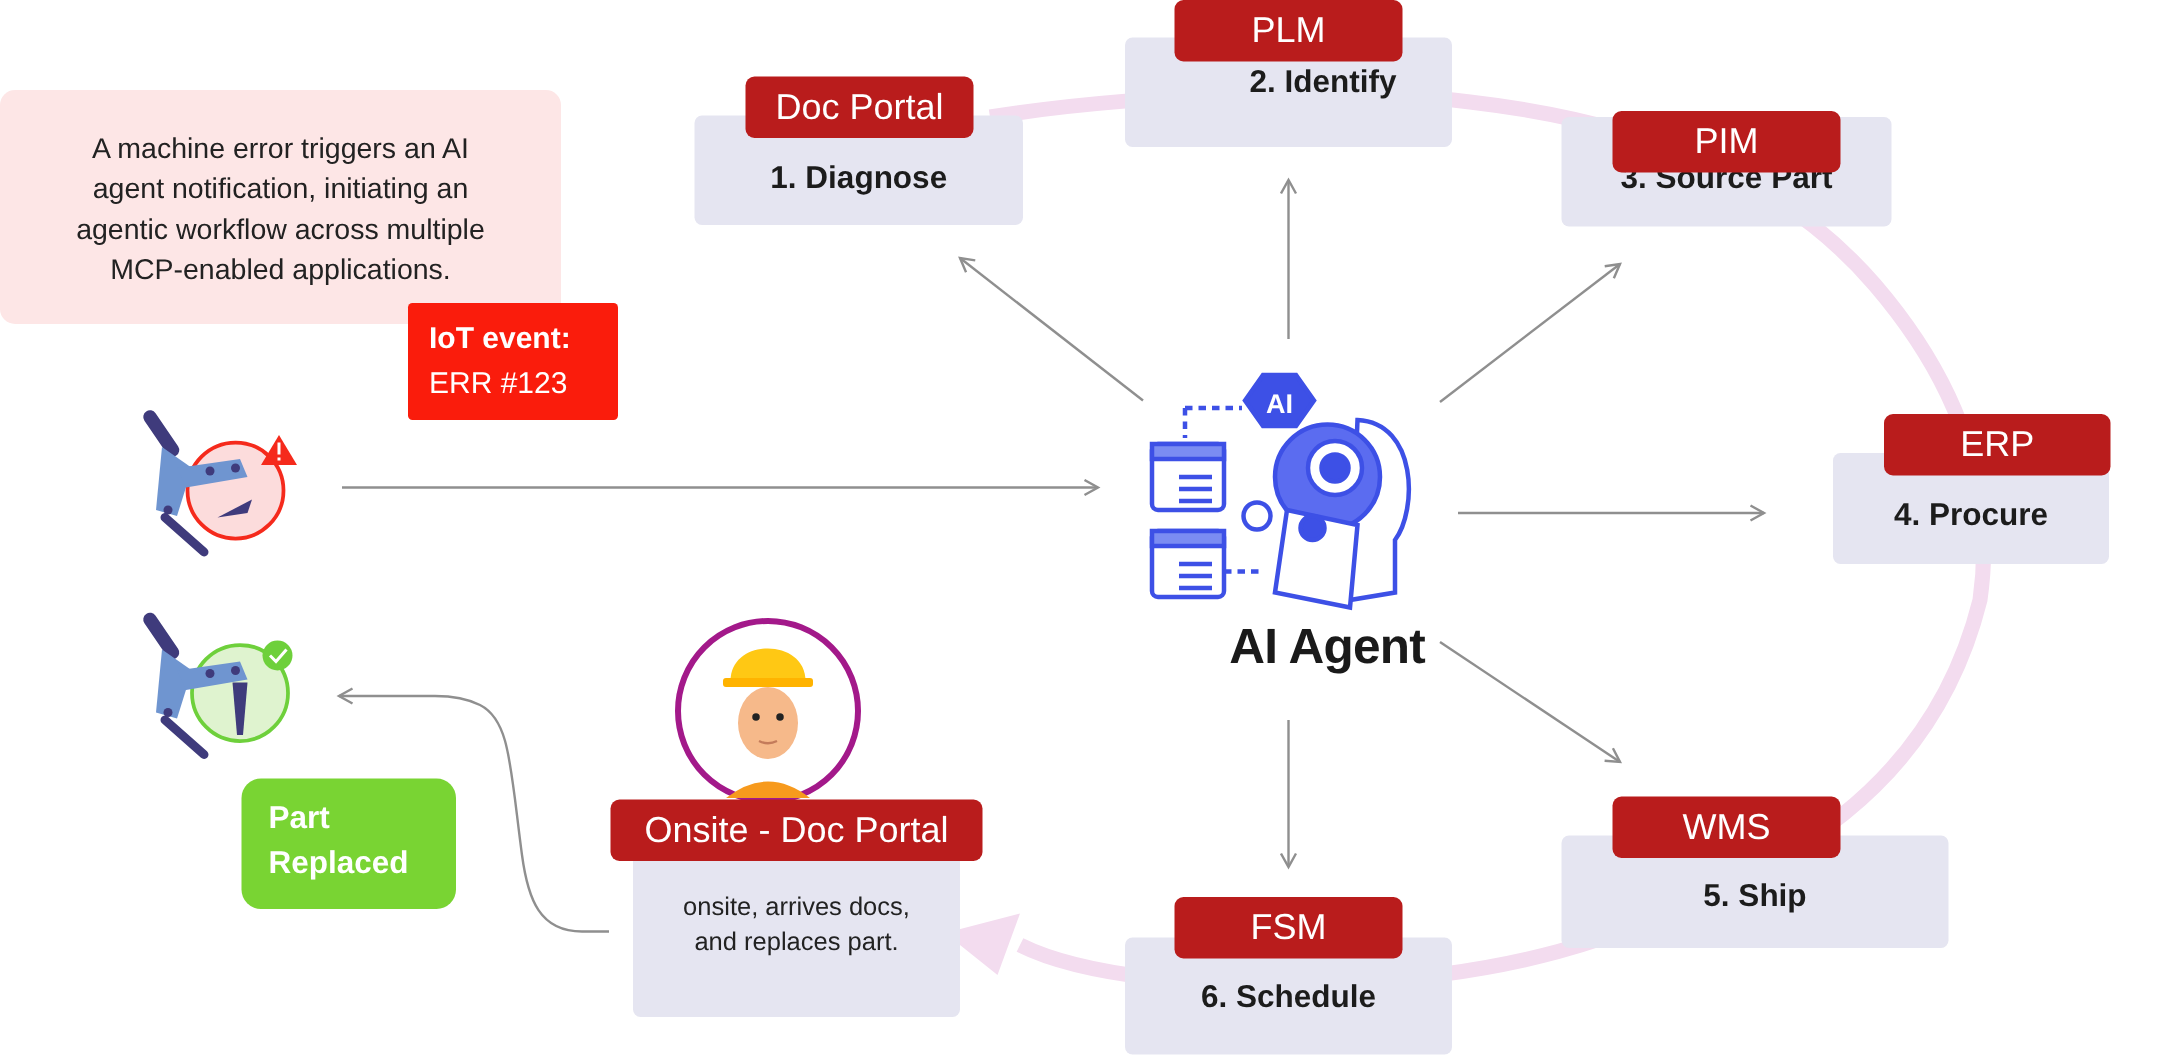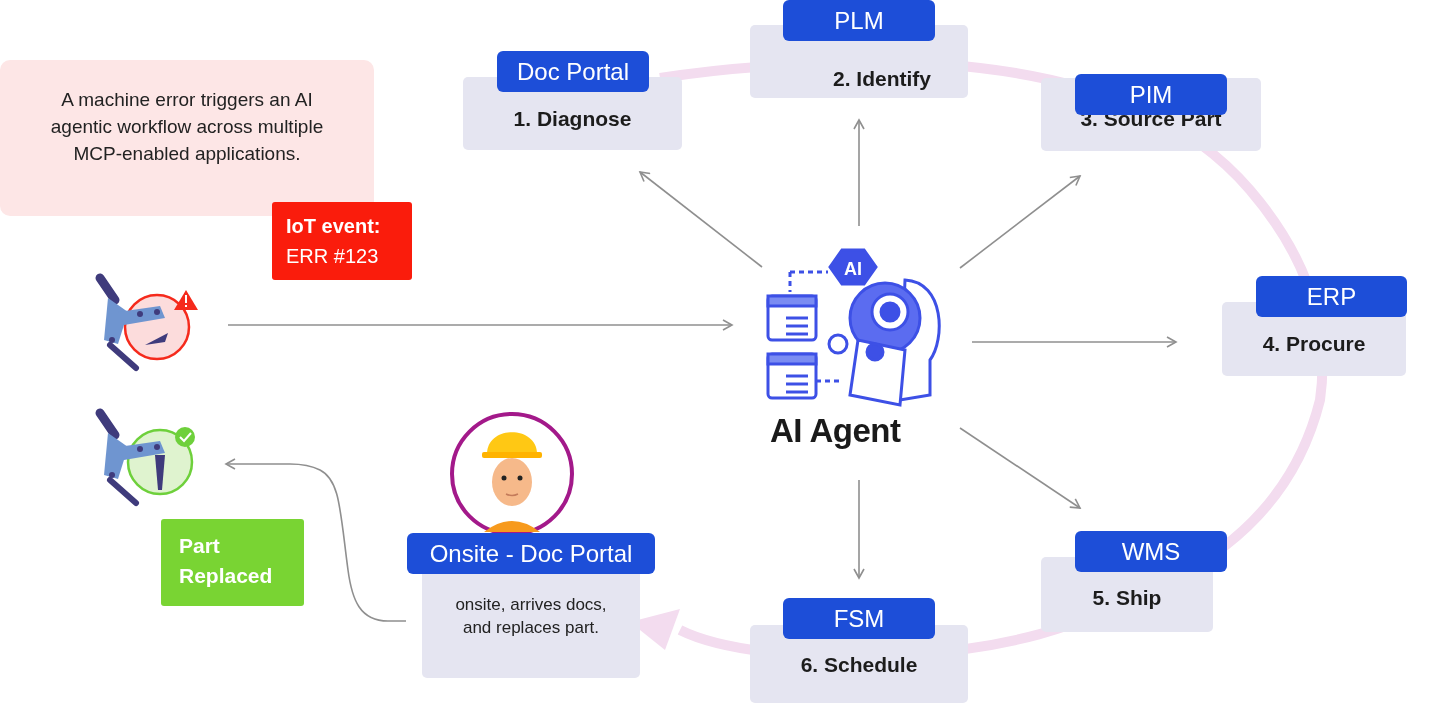--- a/index.html
+++ b/index.html
@@ -2,33 +2,33 @@
 <html><head>
 <meta charset="utf-8">
 <style>
   html, body { margin: 0; padding: 0; background: #ffffff; }
   body { width: 1440px; height: 703px; position: relative; overflow: hidden;
          font-family: "Liberation Sans", "DejaVu Sans", sans-serif; color: #1f1f1f; }
   svg.layer { position: absolute; left: 0; top: 0; }
   .card { position: absolute; background: #e5e5f1; border-radius: 5px; }
   .card .step { position: absolute; left: 0; right: 0; text-align: center;
                 font-weight: 700; font-size: 21px; color: #1c1c1c; }
-  .tag { position: absolute; background: #1d4ed8; color: #fff; border-radius: 6px;
+  .tag { position: absolute; background: #b91c1c; color: #fff; border-radius: 6px;
          text-align: center; font-size: 24px; line-height: 41px; height: 41px; }
   .note { position: absolute; left: 0; top: 60px; width: 374px; height: 156px;
           background: #fde6e6; border-radius: 10px; text-align: center; font-size: 19px;
           line-height: 27px; box-sizing: border-box; padding-top: 26px; color: #222; }
   .iot { position: absolute; left: 272px; top: 202px; width: 140px; height: 78px;
          background: #fa1c0c; border-radius: 3px; color: #fff; font-size: 20px;
          line-height: 30px; box-sizing: border-box; padding: 9px 0 0 14px; }
   .iot .l1 { font-weight: 700; }
   .replaced { position: absolute; left: 161px; top: 519px; width: 143px; height: 87px;
-              background: #79d433; border-radius: 3px; color: #fff; font-weight: 700;
+              background: #79d433; border-radius: 13px; color: #fff; font-weight: 700;
               font-size: 21px; line-height: 30px; box-sizing: border-box; padding: 12px 0 0 18px; }
-  .agent-title { position: absolute; left: 770px; top: 412px; width: 180px; text-align: left;
+  .agent-title { position: absolute; left: 770px; top: 412px; width: 180px; text-align: right;
                  font-weight: 700; font-size: 33px; color: #1a1a1a; letter-spacing: -0.5px; }
   .tech-text { position: absolute; left: 0; right: 0; top: 58px; text-align: center;
                font-size: 17px; line-height: 23px; color: #222; }
 </style>
 </head>
 <body>
 
 <svg class="layer" width="1440" height="703" viewBox="0 0 1440 703">
   <defs>
     <marker id="ah" markerWidth="12" markerHeight="12" refX="10" refY="6" orient="auto" markerUnits="userSpaceOnUse">
@@ -115,20 +115,21 @@
     <ellipse cx="512" cy="482" rx="20" ry="24" fill="#f6b98a"></ellipse>
     <circle cx="504" cy="478" r="2.5" fill="#222"></circle>
       <circle cx="520" cy="478" r="2.5" fill="#222"></circle>
     <path d="M506,494 Q512,497 518,494" fill="none" stroke="#c47b5a" stroke-width="1.5"></path>
     <path d="M484,532 Q512,510 540,532 Z" fill="#f79a1d"></path>
   </g>
 </svg>
 
 <div class="note">
   <div>A machine error triggers an AI</div>
+  <div>agent notification, initiating an</div>
   <div>agentic workflow across multiple</div>
   <div>MCP-enabled applications.</div>
 </div>
 
 <div class="iot">
   <div class="l1">IoT event:</div>
   <div>ERR #123</div>
 </div>
 
 <div class="replaced">
@@ -137,35 +138,35 @@
 </div>
 
 <div class="agent-title">AI Agent</div>
 
 <div class="card" style="left:463px;top:77px;width:219px;height:73px;">
   <div class="step" style="top:30px;">1. Diagnose</div>
 </div>
 <div class="tag" style="left:497px;top:51px;width:152px;">Doc Portal</div>
 
 <div class="card" style="left:750px;top:25px;width:218px;height:73px;">
-  <div class="step" style="top:42px;padding-left:46px;">2. Identify</div>
+  <div class="step" style="top:18px;padding-left:46px;">2. Identify</div>
 </div>
 <div class="tag" style="left:783px;top:0px;width:152px;">PLM</div>
 
 <div class="card" style="left:1041px;top:78px;width:220px;height:73px;">
   <div class="step" style="top:29px;">3. Source Part</div>
 </div>
 <div class="tag" style="left:1075px;top:52px;width:152px;margin-top:22px;">PIM</div>
 
 <div class="card" style="left:1222px;top:302px;width:184px;height:74px;">
   <div class="step" style="top:30px;">4. Procure</div>
 </div>
 <div class="tag" style="left:1256px;top:276px;width:151px;">ERP</div>
 
-<div class="card" style="left:1041px;top:557px;width:172px;height:75px;">
+<div class="card" style="left:1041px;top:557px;width:258px;height:75px;">
   <div class="step" style="top:29px;">5. Ship</div>
 </div>
 <div class="tag" style="left:1075px;top:531px;width:152px;">WMS</div>
 
 <div class="card" style="left:750px;top:625px;width:218px;height:78px;">
   <div class="step" style="top:28px;">6. Schedule</div>
 </div>
 <div class="tag" style="left:783px;top:598px;width:152px;">FSM</div>
 
 <div class="card" style="left:422px;top:553px;width:218px;height:125px;">

